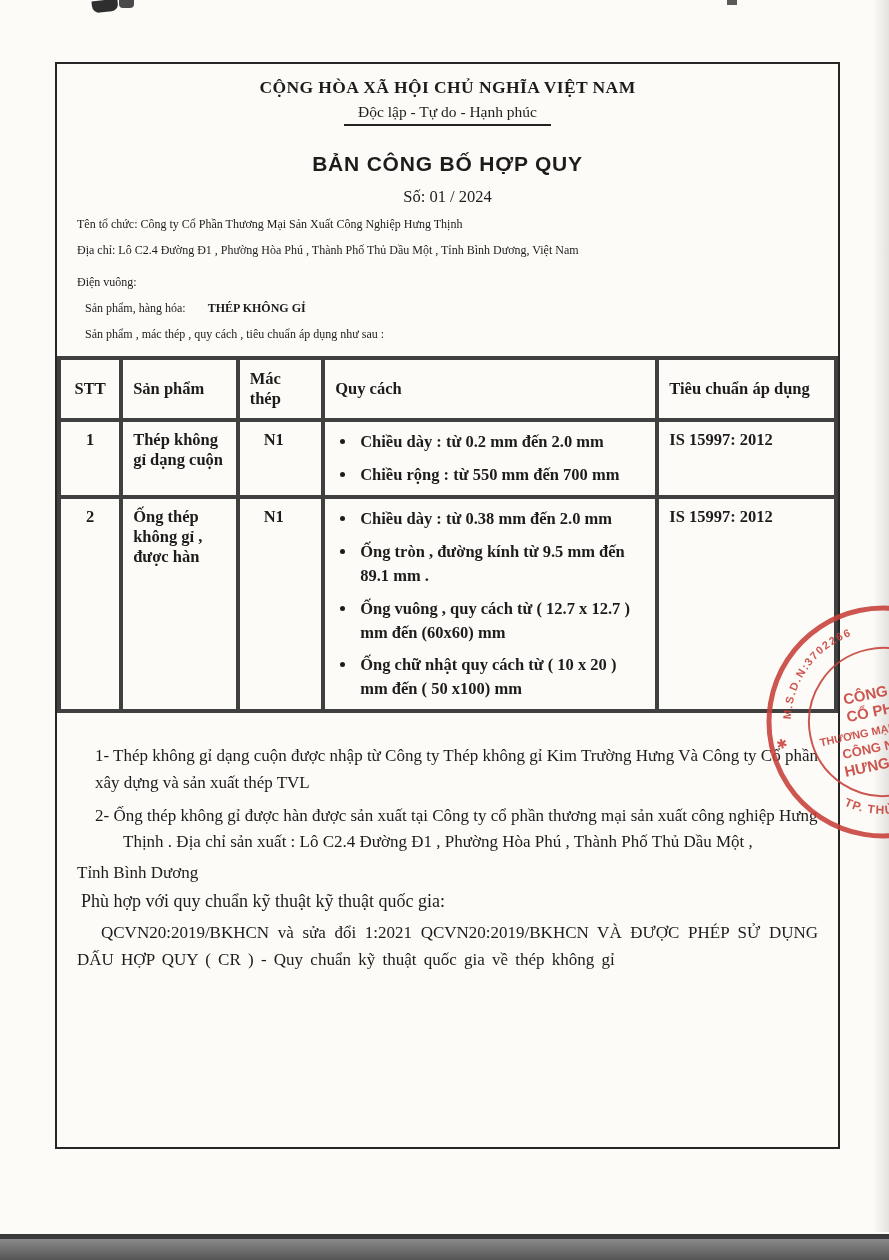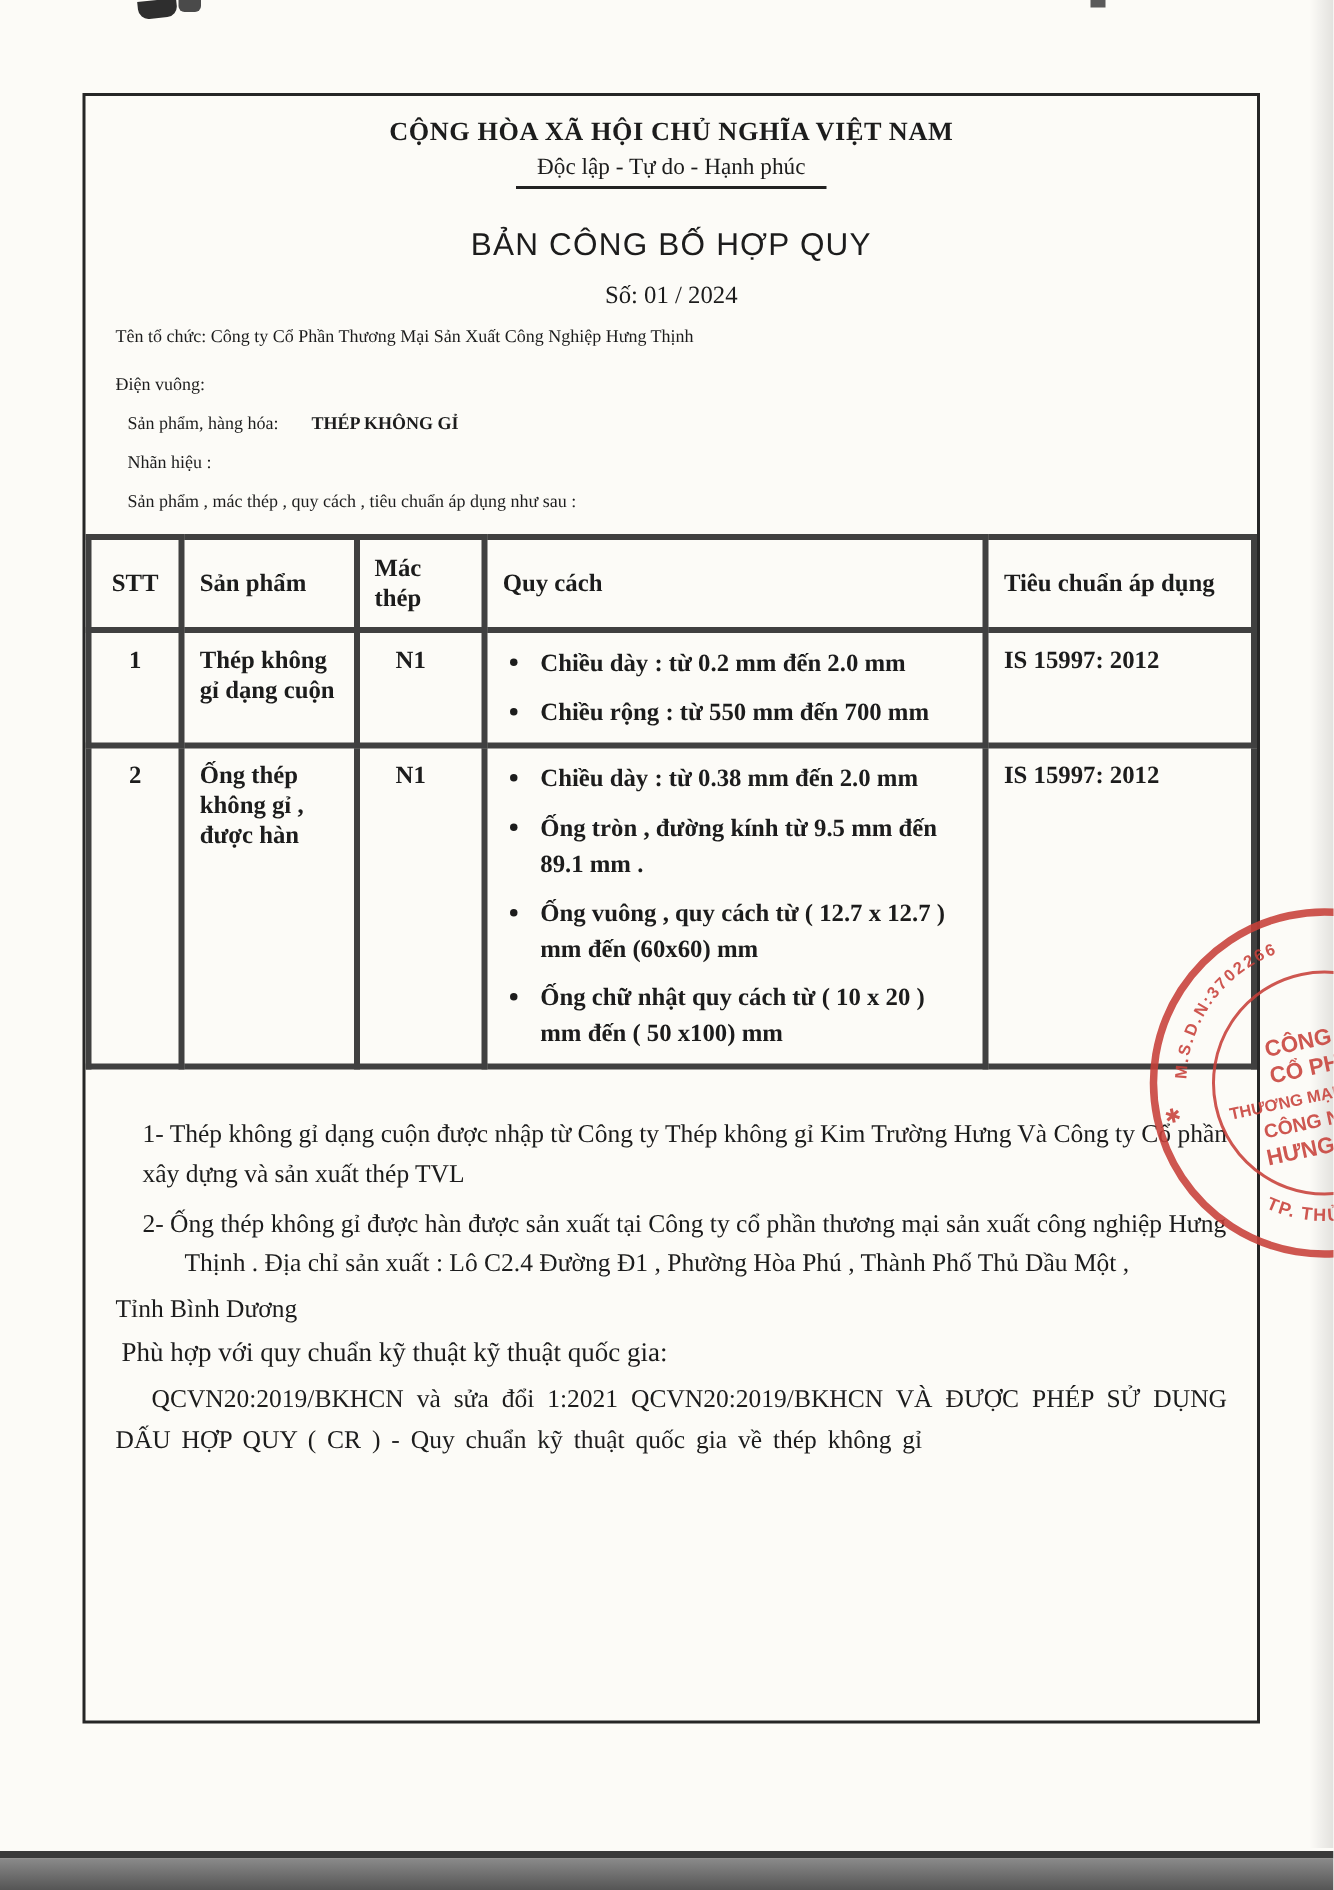--- a/index.html
+++ b/index.html
@@ -25,21 +25,21 @@
 
   
   .frame {
     position:absolute; left:55px; top:62px; width:785px; height:1087px;
     border:2px solid #262626; box-sizing:border-box; overflow:hidden;
   }
   .center { text-align:center; }
   .nat-h1 { margin-top:13px; font-size:17.5px; font-weight:bold; letter-spacing:.4px; }
   .nat-h2 { margin-top:5px; font-size:15.5px; font-weight:normal; }
   .nat-h2 span { display:inline-block; border-bottom:2px solid #222; padding:0 14px 3px; }
-  .title { margin-top:26px; font-size:21px; font-weight:normal; letter-spacing:.8px;
+  .title { margin-top:26px; font-size:21px; font-weight:bold; letter-spacing:.8px;
     font-family:"Liberation Sans","DejaVu Sans",sans-serif; }
   .doc-no { margin-top:11px; font-size:16.5px; }
 
   .para { margin:8px 20px 0; font-size:12px; line-height:1.5; }
   .para.indent { margin-left:28px; }
   .para.gap { margin-top:14px; }
   .para b { margin-left:22px; }
 
   table.spec { width:100%; border-collapse:collapse; margin-top:13px; font-size:16.5px; table-layout:fixed; }
   table.spec th, table.spec td {
@@ -79,23 +79,23 @@
 
     <div class="center nat-h1">CỘNG HÒA XÃ HỘI CHỦ NGHĨA VIỆT NAM</div>
     <div class="center nat-h2">
       <span>Độc lập - Tự do - Hạnh phúc</span>
     </div>
 
     <div class="center title">BẢN CÔNG BỐ HỢP QUY</div>
     <div class="center doc-no">Số: 01 / 2024</div>
 
     <p class="para">Tên tổ chức: Công ty Cổ Phần Thương Mại Sản Xuất Công Nghiệp Hưng Thịnh</p>
+    <p class="para">Địa chỉ: Lô C2.4 Đường Đ1 , Phường Hòa Phú , Thành Phố Thủ Dầu Một , Tỉnh Bình Dương, Việt Nam</p>
     <p class="para gap">Điện vuông:</p>
     <p class="para indent"><span>Sản phẩm, hàng hóa:</span><b>THÉP KHÔNG GỈ</b></p>
-    <p class="para indent">Nhãn hiệu :</p>
     <p class="para indent">Sản phẩm , mác thép , quy cách , tiêu chuẩn áp dụng như sau :</p>
 
     <table class="spec">
       <colgroup>
         <col style="width:8%">
           <col style="width:15%">
           <col style="width:11%">
           <col style="width:43%">
           <col style="width:23%">
       </colgroup>

